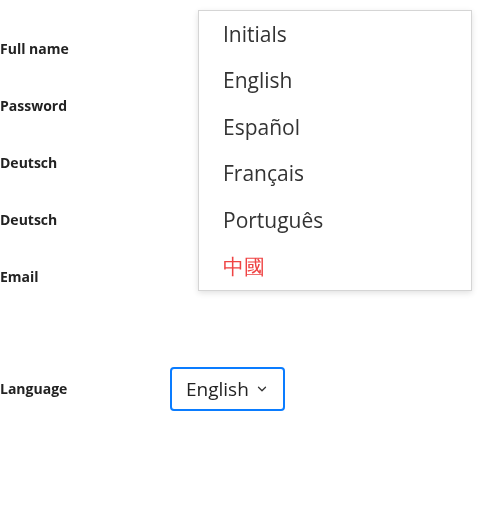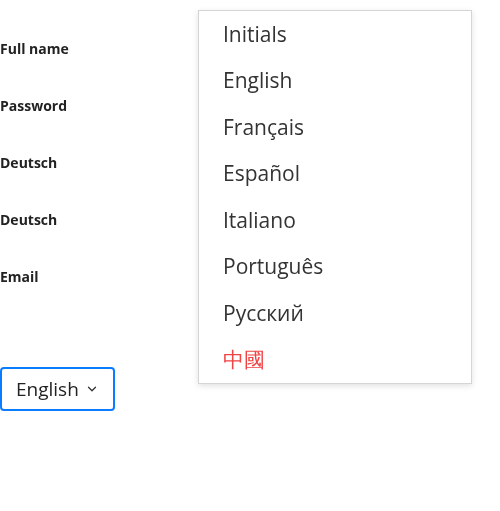--- a/index.html
+++ b/index.html
@@ -96,36 +96,35 @@
     <div class="label-col">Deutsch</div>
     <div class="field-col"></div>
   </div>
 
   <div class="row">
     <div class="label-col">Email</div>
     <div class="field-col"></div>
   </div>
 
   <div class="row language-row">
+    <div class="label-col">Language</div>
     <div class="field-col">
       <div class="language-select">
         <span>English</span>
         <span class="caret">
           <svg width="14" height="14" viewBox="0 0 24 24" fill="none" stroke="#333" stroke-width="2.2" stroke-linecap="round" stroke-linejoin="round">
               <polyline points="6 9 12 15 18 9"></polyline>
             </svg>
         </span>
       </div>
     </div>
   </div>
 
 </div>
 
 <div class="dropdown">
   <div class="dropdown-item">Initials</div>
   <div class="dropdown-item">English</div>
+  <div class="dropdown-item">Español</div>
   <div class="dropdown-item">Français</div>
-  <div class="dropdown-item">Español</div>
-  <div class="dropdown-item">Italiano</div>
   <div class="dropdown-item">Português</div>
-  <div class="dropdown-item">Русский</div>
   <div class="dropdown-item muted">中國</div>
 </div>
 
 </body></html>

